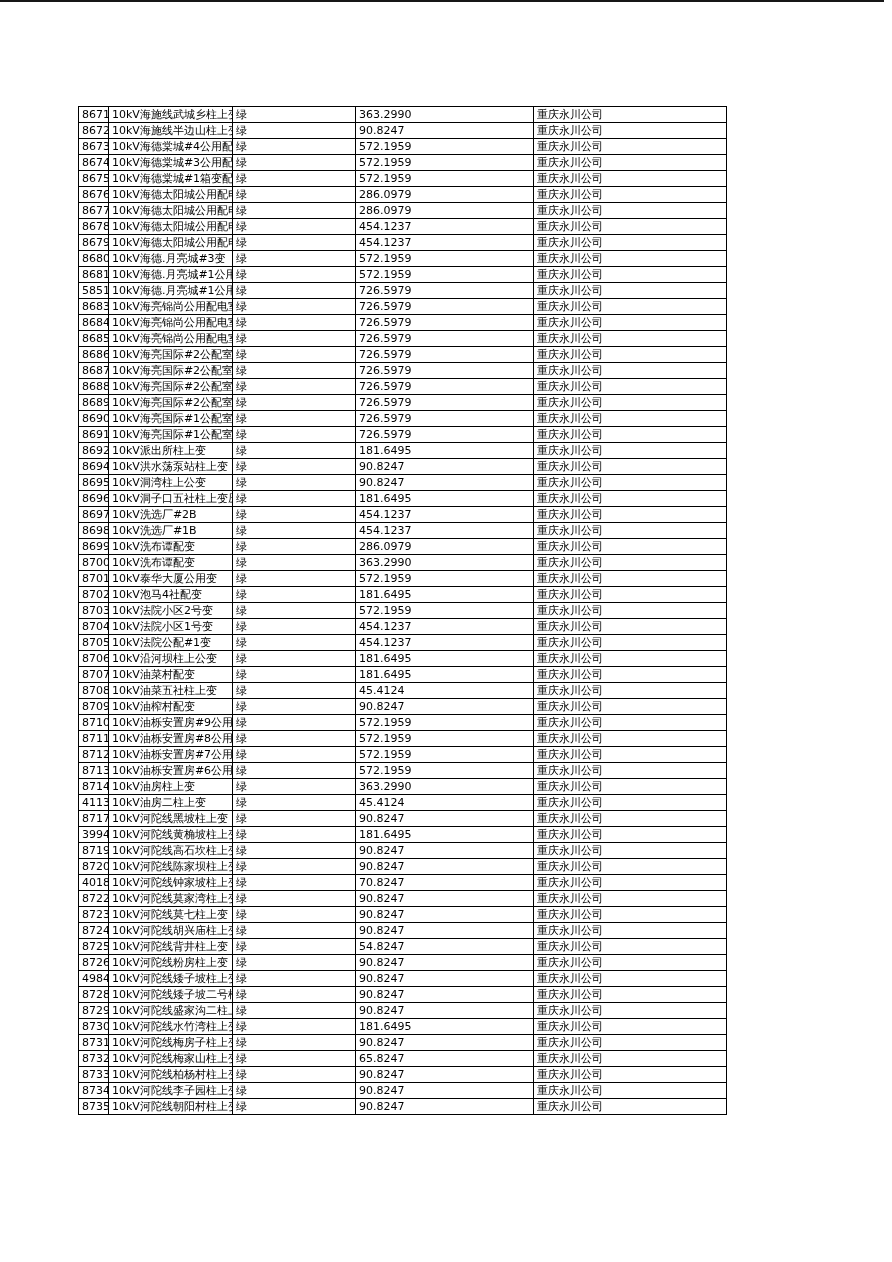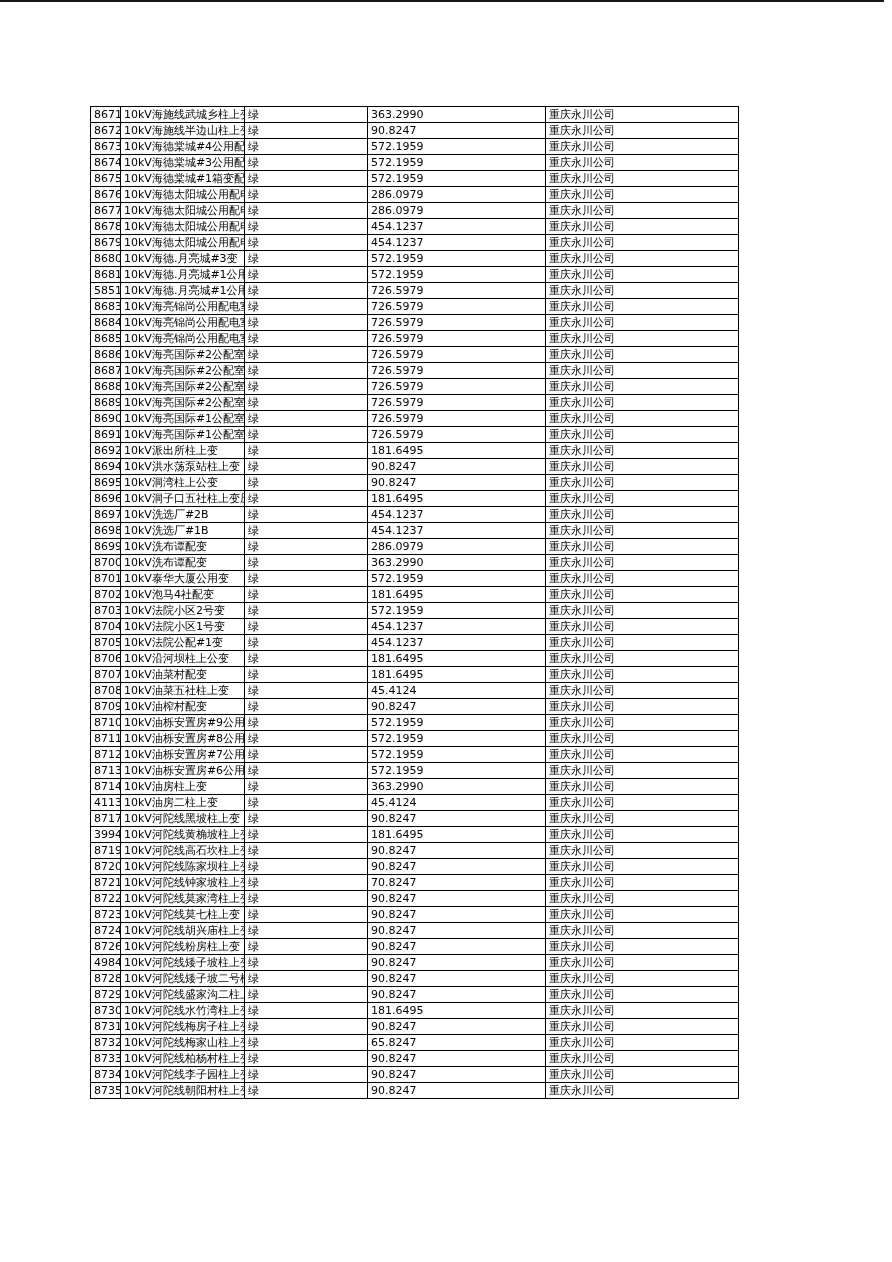--- a/index.html
+++ b/index.html
@@ -17,21 +17,21 @@
   .top-line {
     position: absolute;
     top: 0;
     left: 0;
     width: 884px;
     height: 2px;
     background: #161616;
   }
   .table-wrap {
     position: absolute;
-    left: 90px;
+    left: 78px;
     top: 106px;
   }
   table.grid {
     border-collapse: collapse;
     table-layout: fixed;
     width: 649px;
     border: 1px solid #000000;
   }
   table.grid td {
     border: 1px solid #000000;
@@ -451,21 +451,21 @@
 
   <tr>
     <td class="c-id">8720</td>
     <td class="c-name">10kV河陀线陈家坝柱上变</td>
     <td class="c-status">绿</td>
     <td class="c-value">90.8247</td>
     <td class="c-company">重庆永川公司</td>
   </tr>
 
   <tr>
-    <td class="c-id">8721</td>
+    <td class="c-id">4018</td>
     <td class="c-name">10kV河陀线钟家坡柱上变</td>
     <td class="c-status">绿</td>
     <td class="c-value">70.8247</td>
     <td class="c-company">重庆永川公司</td>
   </tr>
 
   <tr>
     <td class="c-id">8722</td>
     <td class="c-name">10kV河陀线莫家湾柱上变</td>
     <td class="c-status">绿</td>
@@ -482,20 +482,27 @@
   </tr>
 
   <tr>
     <td class="c-id">8724</td>
     <td class="c-name">10kV河陀线胡兴庙柱上变</td>
     <td class="c-status">绿</td>
     <td class="c-value">90.8247</td>
     <td class="c-company">重庆永川公司</td>
   </tr>
 
+  <tr>
+    <td class="c-id">8725</td>
+    <td class="c-name">10kV河陀线背井柱上变</td>
+    <td class="c-status">绿</td>
+    <td class="c-value">54.8247</td>
+    <td class="c-company">重庆永川公司</td>
+  </tr>
 
   <tr>
     <td class="c-id">8726</td>
     <td class="c-name">10kV河陀线粉房柱上变</td>
     <td class="c-status">绿</td>
     <td class="c-value">90.8247</td>
     <td class="c-company">重庆永川公司</td>
   </tr>
 
   <tr>

